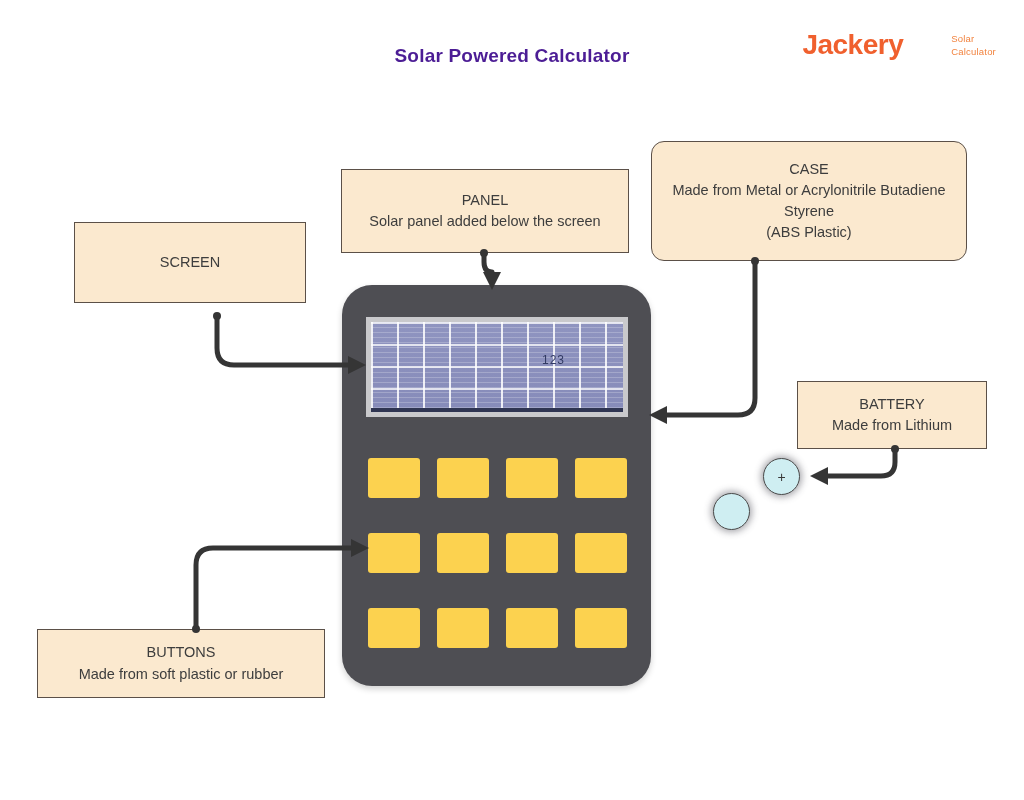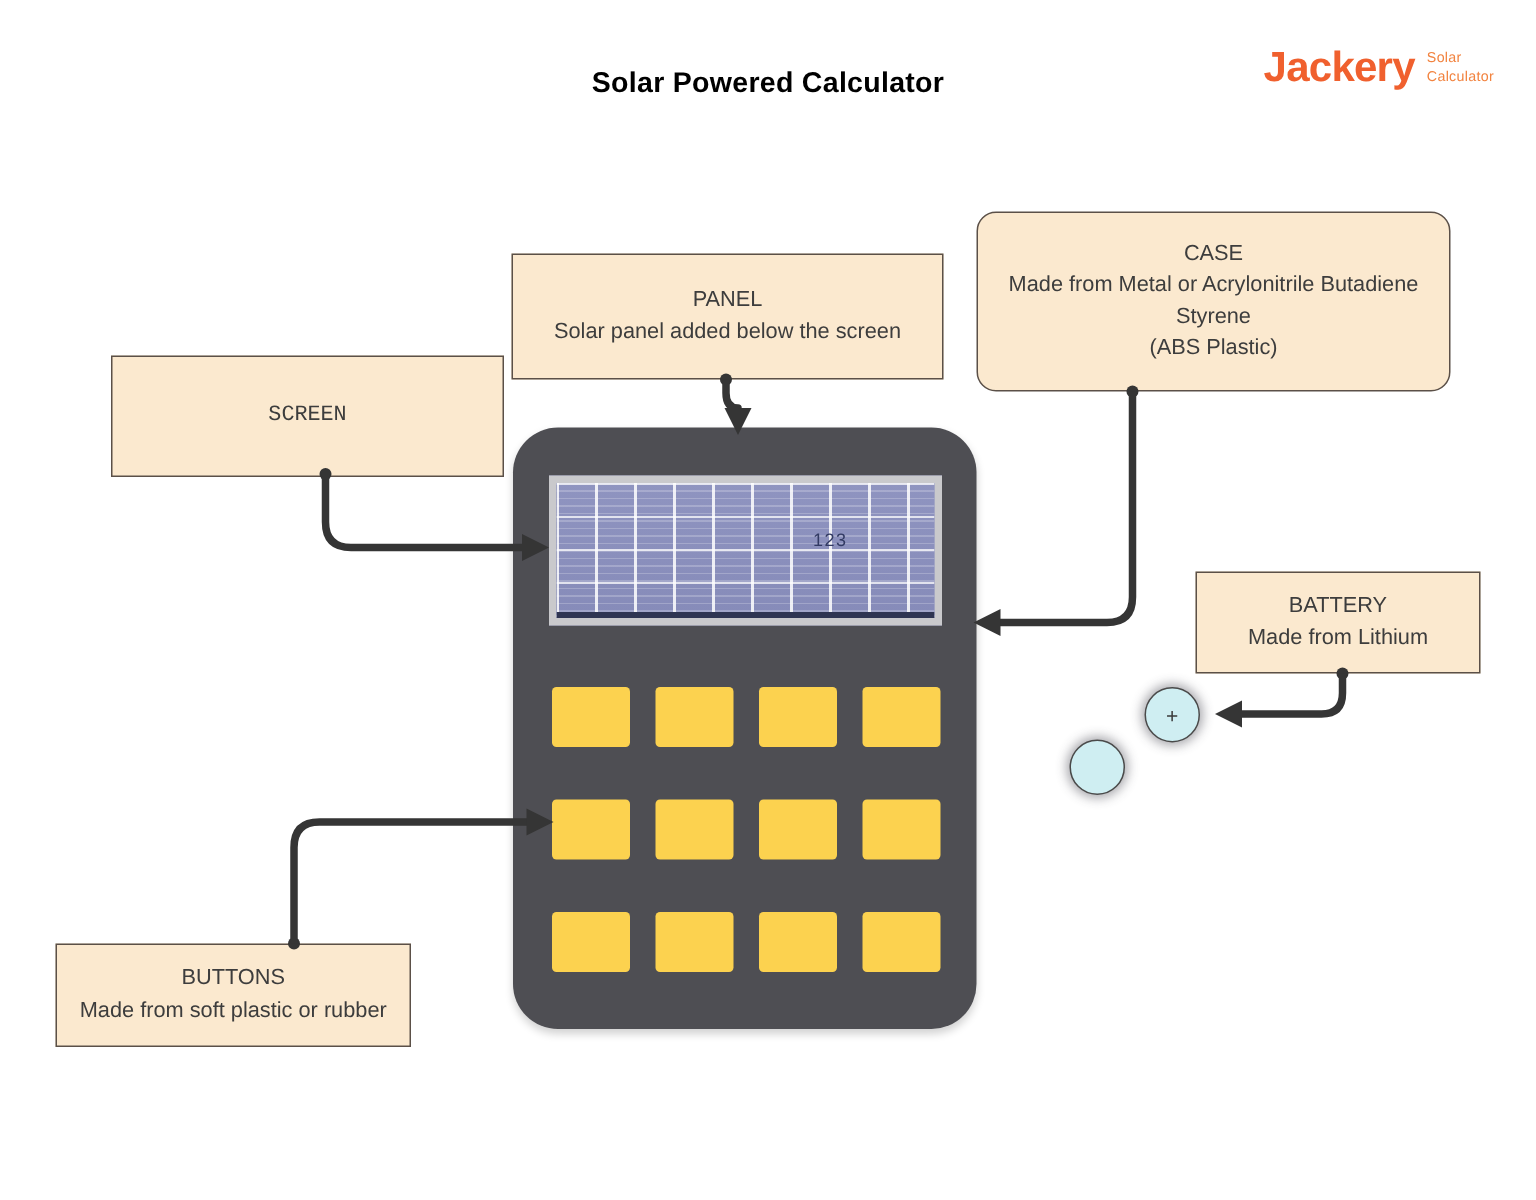--- a/index.html
+++ b/index.html
@@ -18,21 +18,21 @@
 
   
   #page-title {
     position: absolute;
     left: 0;
     top: 45px;
     width: 1024px;
     text-align: center;
     font-size: 19px;
     font-weight: bold;
-    color: #000000;
+    color: #4c1d95;
     letter-spacing: 0.2px;
   }
 
   #brand-logo {
     position: absolute;
     right: 28px;
     top: 30px;
     display: flex;
     align-items: flex-end;
     gap: 8px;
@@ -43,45 +43,46 @@
     color: #f0602e;
     letter-spacing: -0.5px;
     line-height: 1;
   }
   #brand-tagline {
     font-size: 9.5px;
     color: #f2833f;
     line-height: 1.35;
     letter-spacing: 0.2px;
     padding-top: 3px;
+    margin-left: 40px;
   }
 
   
   .note-box {
     position: absolute;
     background: #fbe9cf;
     border: 1.6px solid #5b5048;
     box-sizing: border-box;
     display: flex;
     flex-direction: column;
     align-items: center;
     justify-content: center;
     text-align: center;
     font-size: 14.5px;
     color: #3d3d3d;
     line-height: 1.45;
     padding: 6px 8px;
   }
   .note-line { display: block; white-space: nowrap; }
 
-  #note-screen  { left: 74px;  top: 237px; width: 262px; height: 81px; font-family: Liberation Mono, monospace; }
+  #note-screen  { left: 74px;  top: 222px; width: 232px; height: 81px; }
   #note-panel   { left: 341px; top: 169px; width: 288px; height: 84px; }
   #note-case    { left: 651px; top: 141px; width: 316px; height: 120px; border-radius: 13px; }
   #note-battery { left: 797px; top: 381px; width: 190px; height: 68px; }
-  #note-buttons { left: 37px;  top: 629px; width: 237px; height: 69px; }
+  #note-buttons { left: 37px;  top: 629px; width: 288px; height: 69px; }
 
   
   #calculator-body {
     position: absolute;
     left: 342px;
     top: 285px;
     width: 309px;
     height: 401px;
     background: #4e4e53;
     border-radius: 30px;

